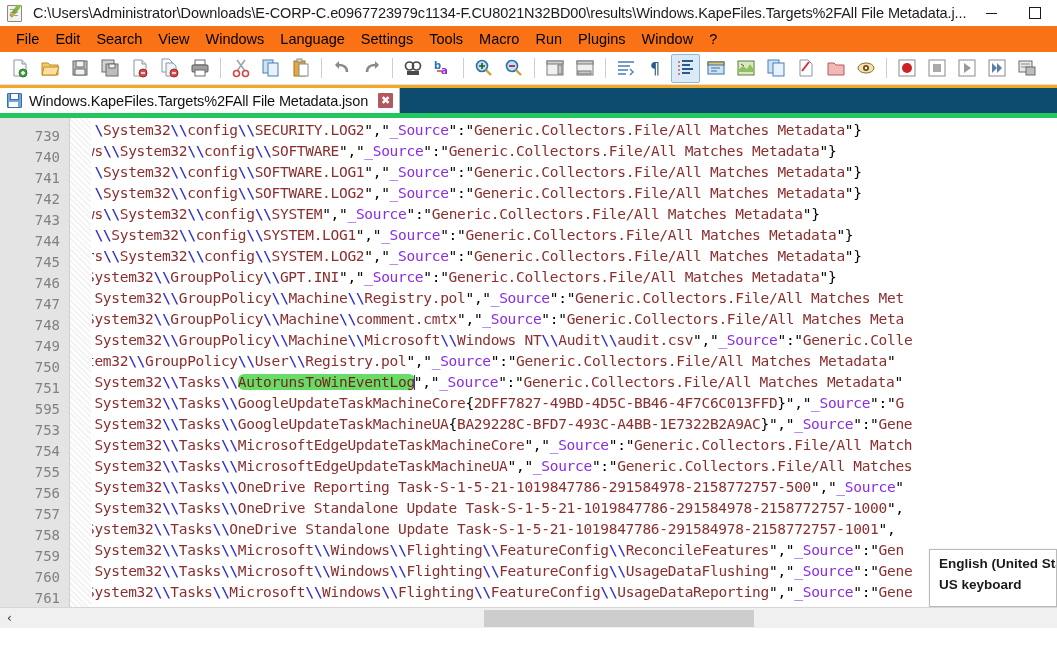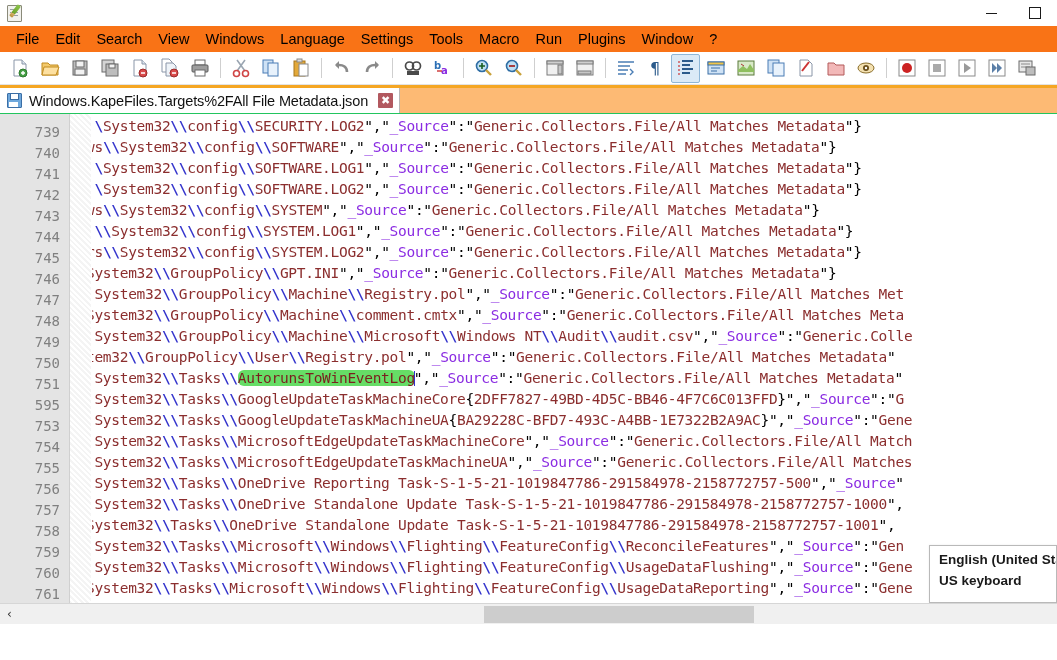--- a/index.html
+++ b/index.html
@@ -126,22 +126,22 @@
     width: 1px; height: 20px;
     background: #cfcfcf;
     margin: 0 5px;
     flex: 0 0 1px;
   }
   .tb-btn svg { display: block; }
 
   
   .tabbar {
     height: 28px;
-    background: #fdba74;
-    border-bottom: 1px solid #22c55e;
+    background: #0c4a6e;
+    border-bottom: 5px solid #22c55e;
     display: flex;
     align-items: flex-end;
     position: relative;
   }
   .tabbar::before {
     content: "";
     position: absolute;
     left: 0; top: 0; right: 0;
     height: 3px;
     background: #f5a623;
@@ -319,20 +319,21 @@
   }
 </style>
 </head>
 <body>
 
 <div class="titlebar">
   <div class="title-icon">
     <div class="pad"></div>
     <div class="pencil"></div>
   </div>
+  <div class="title-text">C:\Users\Administrator\Downloads\E-CORP-C.e0967723979c1134-F.CU8021N32BD00\results\Windows.KapeFiles.Targets%2FAll File Metadata.j...</div>
   <div class="title-btns">
     <div class="title-btn">
         <span class="minglyph"></span>
       </div>
     <div class="title-btn">
         <span class="maxglyph"></span>
       </div>
   </div>
 </div>
 

